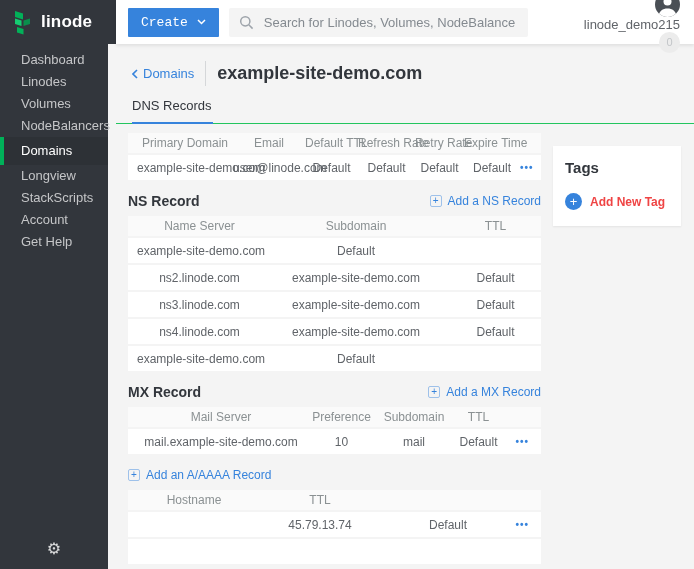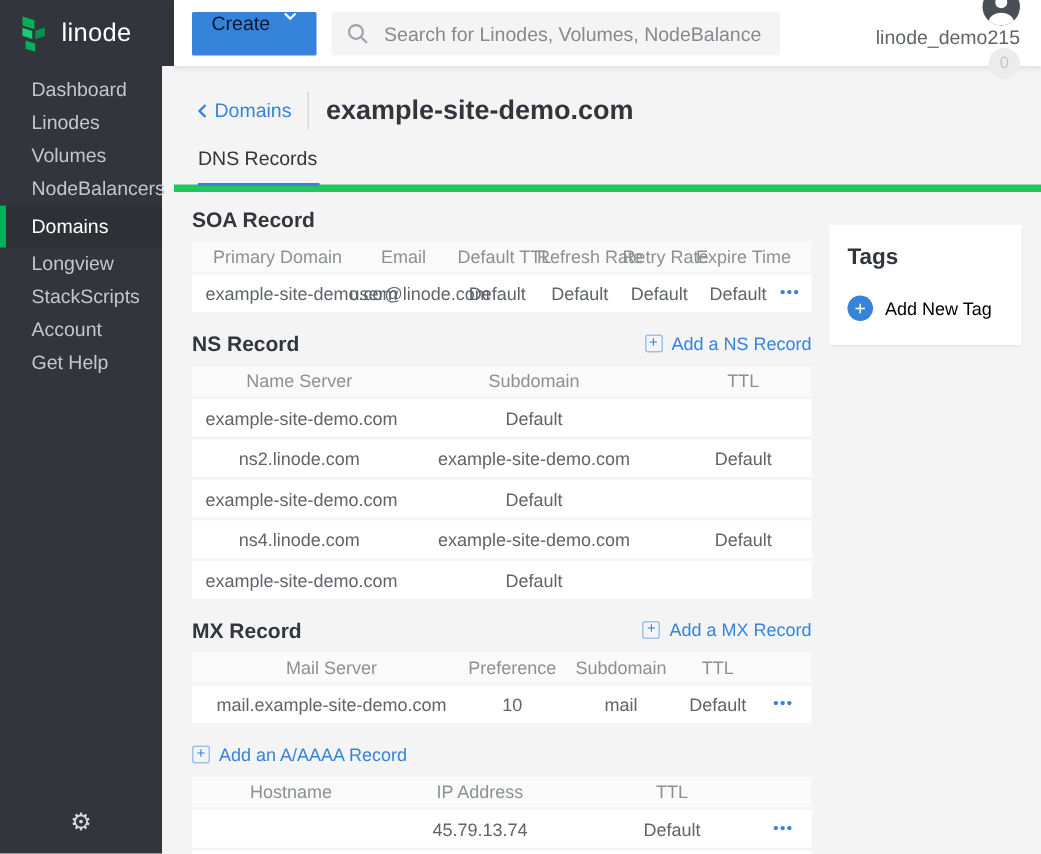--- a/index.html
+++ b/index.html
@@ -2,25 +2,25 @@
 <html><head>
 <meta charset="utf-8">
 <style>
   * { box-sizing: border-box; }
   html, body { margin:0; padding:0; width:694px; height:569px; overflow:hidden;
     font-family:"Liberation Sans", sans-serif; background:#f4f4f4; }
 
   
   .topbar { position:fixed; top:0; left:0; width:694px; height:44px; display:flex; z-index:20; }
   .logo-area { width:116px; background:#32363c; display:flex; align-items:center; padding-left:13px; flex-shrink:0; }
-  .logo-text { color:#fff; font-size:17px; font-weight:normal; margin-left:8px; letter-spacing:0.2px; }
+  .logo-text { color:#fff; font-size:17px; font-weight:bold; margin-left:8px; letter-spacing:0.2px; }
   .topbar-main { flex:1; background:#fff; display:flex; align-items:center; padding:0 14px 0 12px;
     box-shadow:0 2px 3px rgba(0,0,0,0.08); }
-  .create-btn { background:#3683dc; color:#0f172a; border:none; height:29px; padding:0 13px; font-size:13px;
-    display:flex; gap:9px; border-radius:1px; cursor:pointer; font-family:Liberation Sans, sans-serif; }
+  .create-btn { background:#3683dc; color:#ffffff; border:none; height:29px; padding:0 13px; font-size:13px;
+    display:flex; align-items:center; gap:9px; border-radius:1px; cursor:pointer; font-family:Liberation Mono, monospace; }
   .search-box { background:#f4f4f4; height:29px; flex:0 0 299px; margin-left:10px; display:flex;
     align-items:center; padding:0 10px; gap:8px; border-radius:2px; }
   .search-box input { border:none; background:transparent; outline:none; font-size:13px; color:#606469; width:100%; }
   .search-box input::placeholder { color:#848a90; opacity:1; }
   .user-area { margin-left:auto; display:flex; align-items:flex-end;flex-direction:column; }
   .avatar { width:25px; height:25px; border-radius:50%; background:#4a4f55; overflow:hidden; display:flex;
     align-items:flex-end; justify-content:center; cursor:pointer; }
   .username { font-size:13px; color:#606469; margin-left:8px; cursor:pointer; }
   .badge-zero { width:21px; height:21px; border-radius:50%; background:#ececec; color:#c3c6c9; font-size:11px;
     display:flex; align-items:center; justify-content:center; margin-left:16px; cursor:pointer; }
@@ -33,21 +33,21 @@
   .nav-item.active { border-left-color:#00b159; color:#ffffff; background:#2d3136; padding-top:7px; padding-bottom:7px; }
   .sidebar-gear { margin-top:auto; margin-bottom:11px; text-align:center; }
   .gear-glyph { font-family:"DejaVu Sans", sans-serif; color:#d9dadb; font-size:16px; cursor:pointer; }
 
   
   .content { margin-left:116px; padding-top:44px; height:569px; overflow:hidden; }
   .breadcrumb-row { display:flex; align-items:center; padding:17px 16px 0 16px; }
   .back-link { color:#3683dc; font-size:13px; display:flex; align-items:center; gap:5px; text-decoration:none; cursor:pointer; }
   .crumb-divider { width:1px; height:25px; background:#d5d7d9; margin:0 11px; }
   .page-title { font-size:18px; font-weight:bold; color:#32363c; }
-  .tabbar { margin-top:12px; padding-left:16px; border-bottom:5px solid #22c55e; display:flex; }
+  .tabbar { margin-top:12px; padding-left:16px; border-bottom:1px solid #22c55e; display:flex; }
   .tab { font-size:13px; color:#32363c; padding:0 2px 9px 0; margin-right:22px; border-bottom:2px solid transparent;
     cursor:pointer; margin-bottom:-1px; }
   .tab.active { border-bottom-color:#3683dc; }
 
   .content-body { display:flex; align-items:flex-start; padding:9px 0 0 12px; }
   .records-column { width:413px; flex-shrink:0; }
   .right-column { width:128px; margin-left:12px; }
 
   .record-section { margin-top:12px; }
   .record-section:first-child { margin-top:0; }
@@ -64,21 +64,21 @@
   .thead .cell { color:#8b9193; }
   .mcell { text-align:right; padding-right:12px; color:#3683dc; font-size:10px; letter-spacing:1px; font-weight:bold; cursor:pointer; }
   .cols-soa .trow { grid-template-columns:96px 72px 53px 57px 49px 56px 1fr; }
   .cols-ns  .trow { grid-template-columns:125px 188px 1fr; }
   .cols-mx  .trow { grid-template-columns:168px 73px 72px 1fr 34px; }
   .cols-a   .trow { grid-template-columns:114px 138px 1fr 34px; }
 
   .tags-panel { background:#fff; padding:13px 12px 16px 12px; box-shadow:0 1px 2px rgba(0,0,0,0.07); margin-top:13px; }
   .tags-title { font-size:15px; font-weight:bold; color:#32363c; margin:0 0 17px 0; }
   .add-tag { display:flex; align-items:center; gap:8px; cursor:pointer; }
-  .add-tag-label { font-size:12px; color:#000000; }
+  .add-tag-label { font-size:12px; color:#ef4444;font-weight:bold; }
   .plus-circle { width:17px; height:17px; border-radius:50%; background:#3683dc; color:#fff; font-size:13px;
     line-height:13px; display:flex; align-items:center; justify-content:center; flex-shrink:0; }
 </style>
 </head>
 <body>
 
 <div class="topbar">
   <div class="logo-area">
     <span style="display:flex;">
       <svg width="20" height="25" viewBox="0 0 20 25">
@@ -154,23 +154,20 @@
     <span class="page-title">example-site-demo.com</span>
   </div>
 
   <div class="tabbar">
     <div class="tab active">DNS Records</div>
   </div>
 
   <div class="content-body">
     <div class="records-column">
         <section class="record-section">
-          <div class="section-head">
-            <h2 class="section-title">SOA Record</h2>
-          </div>
           <div class="table cols-soa">
             <div class="trow thead">
               <div class="cell">Primary Domain</div>
               <div class="cell">Email</div>
               <div class="cell">Default TTL</div>
               <div class="cell">Refresh Rate</div>
               <div class="cell">Retry Rate</div>
               <div class="cell">Expire Time</div>
               <div class="cell mcell"></div>
             </div>
@@ -202,20 +199,21 @@
             <div class="trow">
               <div class="cell">example-site-demo.com</div>
               <div class="cell">Default</div>
             </div>
             <div class="trow">
               <div class="cell">ns2.linode.com</div>
               <div class="cell">example-site-demo.com</div>
               <div class="cell">Default</div>
             </div>
             <div class="trow">
+              <div class="cell">ns3.linode.com</div>
               <div class="cell">example-site-demo.com</div>
               <div class="cell">Default</div>
             </div>
             <div class="trow">
               <div class="cell">ns4.linode.com</div>
               <div class="cell">example-site-demo.com</div>
               <div class="cell">Default</div>
             </div>
             <div class="trow">
               <div class="cell">example-site-demo.com</div>
@@ -251,21 +249,20 @@
         <section class="record-section">
           <div class="section-head">
             <a class="add-link">
               <span class="plus-box">+</span>
               <span>Add an A/AAAA Record</span>
             </a>
           </div>
           <div class="table cols-a">
             <div class="trow thead">
               <div class="cell">Hostname</div>
-              <div class="cell">IP Address</div>
               <div class="cell">TTL</div>
               <div class="cell mcell"></div>
             </div>
             <div class="trow">
               <div class="cell"></div>
               <div class="cell">45.79.13.74</div>
               <div class="cell">Default</div>
               <div class="cell mcell">•••</div>
             </div>
             <div class="trow"></div>

